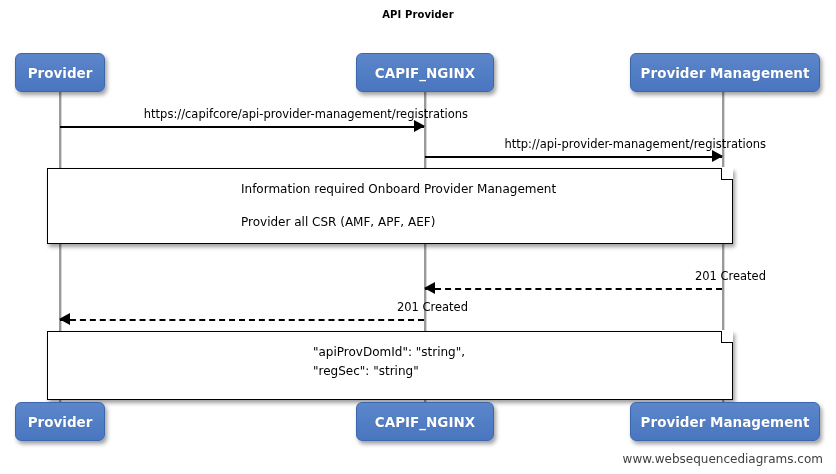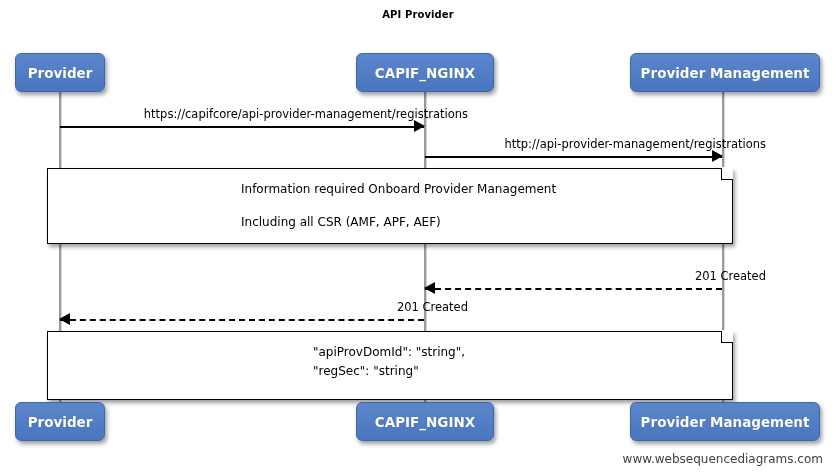--- a/index.html
+++ b/index.html
@@ -184,21 +184,21 @@
   <div class="msg right solid" style="left:425px; top:156px; width:297px;">
     <div class="line"></div>
     <div class="head"></div>
     <div class="label">http://api-provider-management/registrations</div>
   </div>
 
   <div class="note" style="left:47px; top:168px; width:686px; height:76px;">
     <div class="fold"></div>
     <div class="note-body">
       <div class="note-line" style="left:193px; top:13px;">Information required Onboard Provider Management</div>
-      <div class="note-line" style="left:193px; top:46px;">Including all CSR (AMF, APF, AEF)</div>
+      <div class="note-line" style="left:193px; top:46px;">Provider all CSR (AMF, APF, AEF)</div>
     </div>
   </div>
 
   <div class="msg left dashed" style="left:425px; top:288px; width:297px;">
     <div class="line"></div>
     <div class="head"></div>
     <div class="label">201 Created</div>
   </div>
 
   <div class="msg left dashed" style="left:60px; top:319px; width:364px;">

